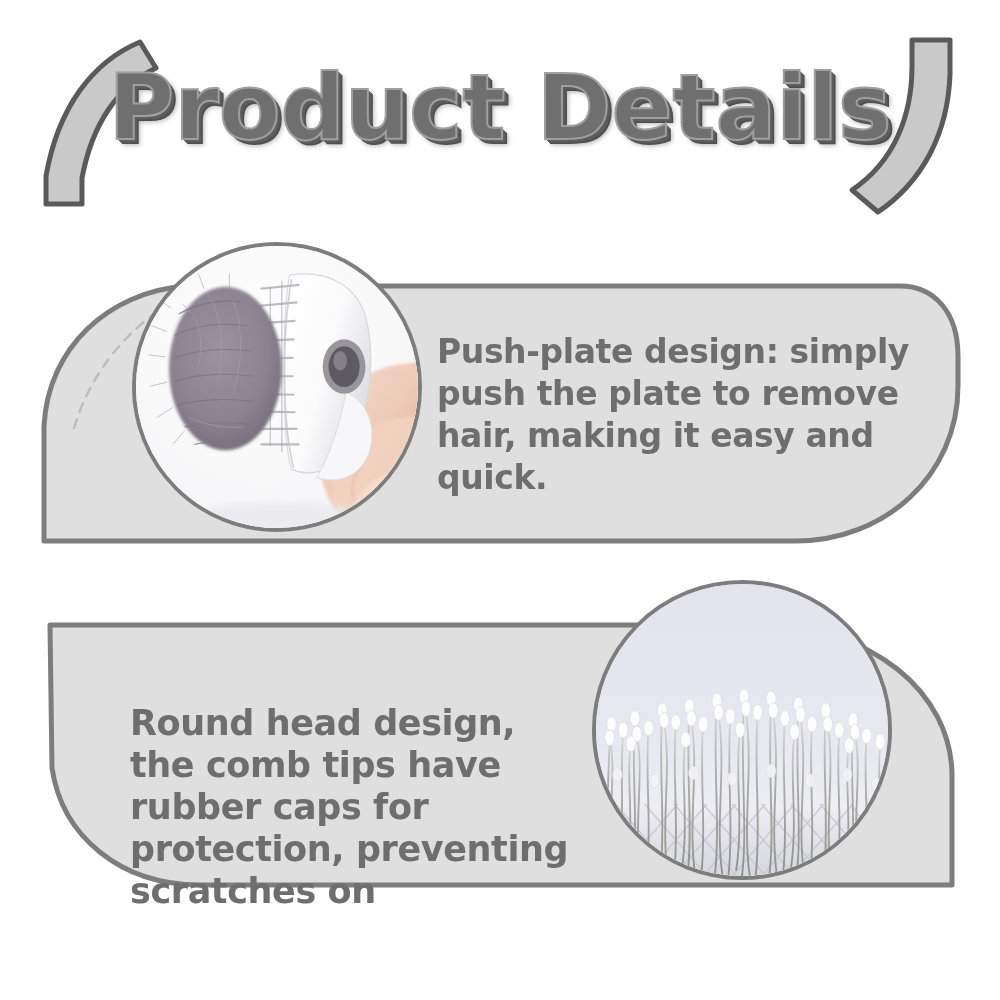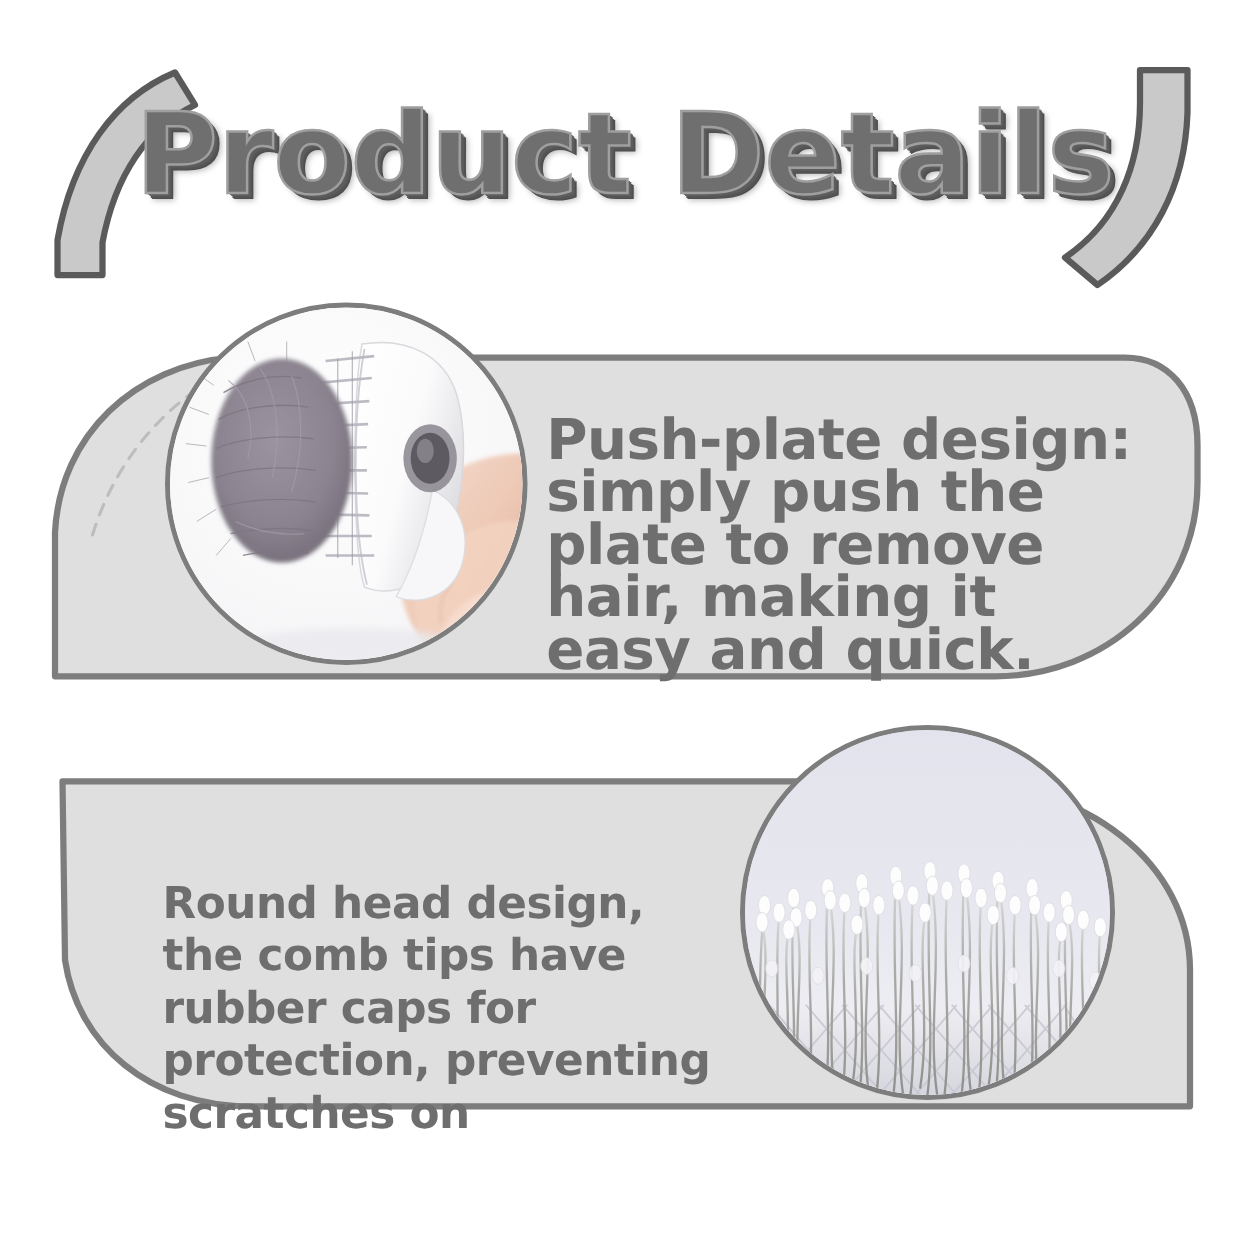--- a/index.html
+++ b/index.html
@@ -20,21 +20,21 @@
     position: relative;
     width: 1000px;
     height: 1000px;
     background: #ffffff;
   }
 
   
   .header {
     position: absolute;
     left: 0;
-    top: 16px;
+    top: 0;
     width: 1000px;
     height: 240px;
   }
   .header-svg {
     position: absolute;
     left: 0;
     top: 0;
   }
   .header-title {
     position: absolute;
@@ -80,21 +80,21 @@
     top: 0;
   }
 
   .text1 {
     position: absolute;
     left: 437px;
     top: 95px;
     width: 490px;
     font-family: "DejaVu Sans", sans-serif;
     font-weight: bold;
-    font-size: 45px;
+    font-size: 33px;
     line-height: 42px;
     color: #6e6e6e;
     letter-spacing: -0.4px;
   }
   .text2 {
     position: absolute;
     left: 130px;
     top: 102px;
     width: 450px;
     font-family: "DejaVu Sans", sans-serif;

